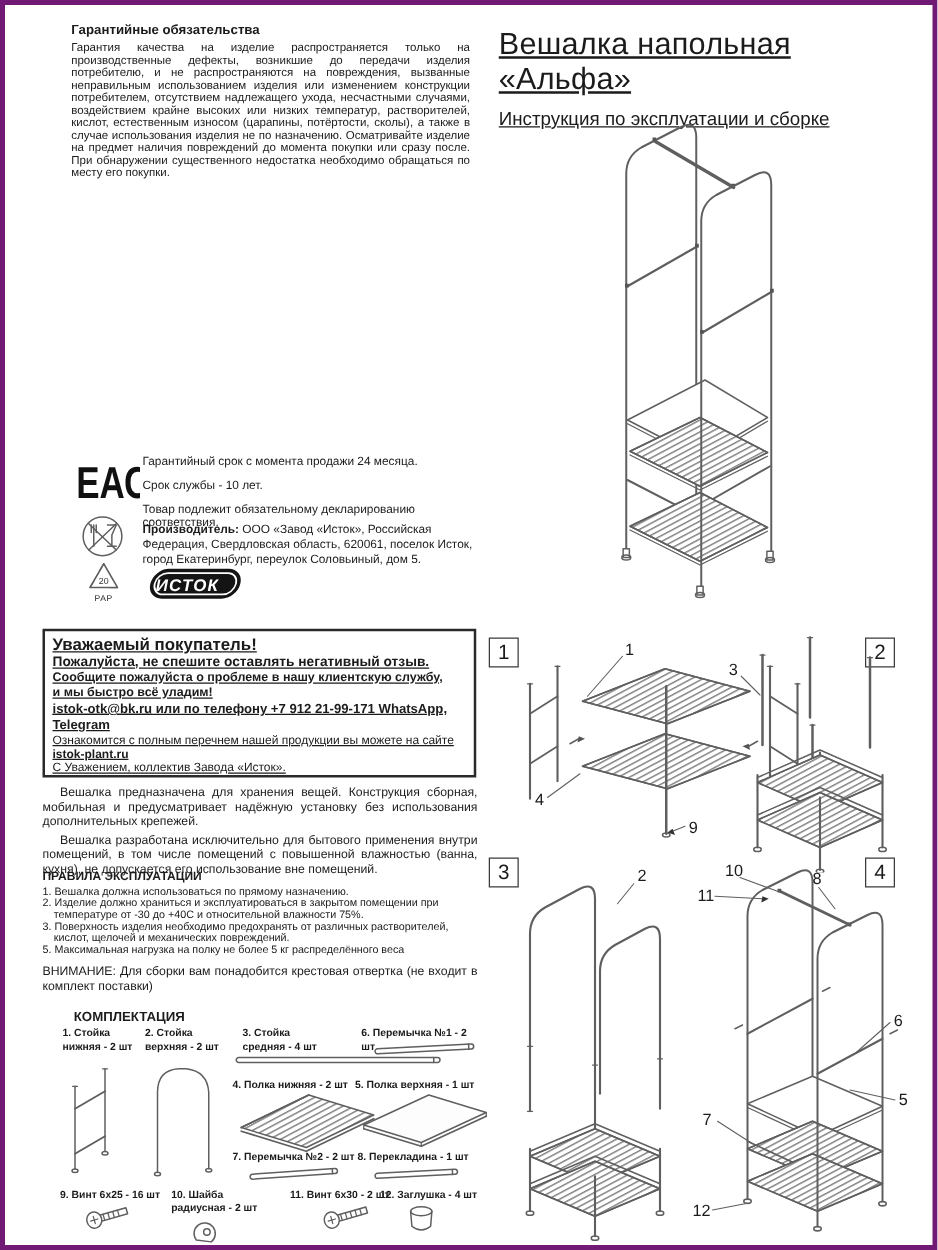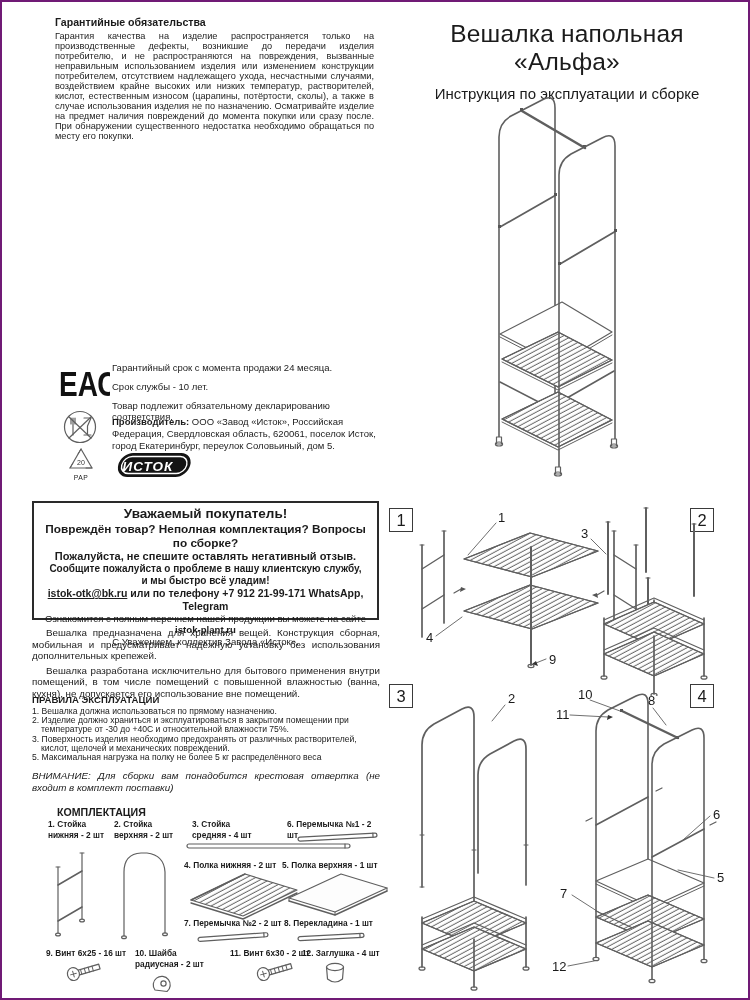--- a/index.html
+++ b/index.html
@@ -1,42 +1,42 @@
 <!DOCTYPE html>
 <html><head>
 <meta charset="utf-8">
 <style>
   html,body{margin:0;padding:0;background:#e8e8e8;}
   .page{position:relative;width:750px;height:1000px;background:#ffffff;margin:0 auto;
         font-family:"Liberation Sans","DejaVu Sans",sans-serif;color:#1b1b1b;overflow:hidden;
-        border:2px solid #701a75;box-sizing:border-box;}
+        border:4px solid #701a75;box-sizing:border-box;}
   .abs{position:absolute;}
   .just{text-align:justify;}
   .b{font-weight:bold;}
   .u{text-decoration:underline;}
-  .ctr{text-align:center;}
+  .ctr{text-align:left;text-decoration:underline;}
   h1,h2,h3,p{margin:0;padding:0;}
   .warr-head{font-size:10.6px;font-weight:bold;margin-bottom:3px;}
   .warr-body{font-size:9.2px;line-height:1.09;}
   .title{font-size:24.5px;font-weight:400;letter-spacing:.2px;}
   .subtitle{font-size:15px;margin-top:9px;}
   .cert-line{font-size:9.5px;margin-bottom:8px;}
   .producer{font-size:9.5px;line-height:1.25;}
   .custbox{border:2px solid #2a2a2a;box-sizing:border-box;padding:3px 6px;}
   .cb-title{font-size:13.5px;font-weight:bold;line-height:1.15;}
   .cb-s{font-size:9.6px;line-height:1.16;}
   .cb-q{font-size:11.8px;font-weight:bold;line-height:1.2;}
   .cb-r{font-size:11px;font-weight:bold;line-height:1.2;}
   .cb-m{font-size:10px;font-weight:bold;line-height:1.2;}
   .cb-c{font-size:10.5px;font-weight:bold;line-height:1.25;}
   .desc{font-size:9.8px;line-height:1.18;}
   .desc p{text-indent:14px;margin-bottom:3px;}
   .rules-head{font-size:9.6px;font-weight:bold;}
   .rule{font-size:8.6px;line-height:1.07;padding-left:9px;text-indent:-9px;}
-  .attn{font-size:9.8px;line-height:1.22;font-style:italic;}
+  .attn{font-size:9.8px;line-height:1.22;}
   .comp-head{font-size:10.6px;font-weight:bold;}
   .comp-label{font-size:8.3px;font-weight:bold;line-height:1.35;}
   .stepnum{width:24px;height:24px;border:1.5px solid #3a3a3a;display:flex;align-items:center;
            justify-content:center;font-size:16.5px;box-sizing:border-box;background:#fff;}
   .pap{font-size:6.8px;text-align:center;letter-spacing:.5px;}
   svg{display:block;}
   svg text{font-family:"Liberation Sans","DejaVu Sans",sans-serif;}
   .lineart{stroke:#5f5f5f;fill:none;stroke-width:1.2;stroke-linecap:round;stroke-linejoin:round;}
   .callout{font-size:13px;fill:#1b1b1b;}
 </style>
@@ -142,21 +142,20 @@
   <svg class="abs" style="left:102px;top:448px;" width="92" height="30" viewBox="0 0 92 30">
     <g transform="skewX(-14) translate(8,0)">
       <rect x="10" y="3" width="72" height="24" rx="12" fill="#141414"></rect>
       <rect x="13.5" y="6.5" width="65" height="17" rx="8.5" fill="none" stroke="#ffffff" stroke-width="1.4"></rect>
     </g>
     <text x="44" y="20.5" text-anchor="middle" fill="#ffffff" font-size="13.5" font-weight="bold" font-style="italic" letter-spacing="1">ИСТОК</text>
   </svg>
 
   <div class="abs custbox ctr" style="left:30px;top:499px;width:347px;height:119px;">
     <div class="cb-title">Уважаемый покупатель!</div>
-    <div class="cb-q">Повреждён товар?  Неполная комплектация?  Вопросы по сборке?</div>
     <div class="cb-r">Пожалуйста, не спешите оставлять негативный отзыв.</div>
     <div class="cb-m">Сообщите пожалуйста о проблеме в нашу клиентскую службу,</div>
     <div class="cb-m">и мы быстро всё уладим!</div>
     <div class="cb-c"><span class="u">istok-otk@bk.ru</span><span> или по телефону  </span><span>+7 912 21-99-171 WhatsApp, Telegram</span></div>
     <div class="cb-s"><span>Ознакомится с полным перечнем нашей продукции вы можете на сайте </span><span class="b">istok-plant.ru</span></div>
     <div class="cb-s">С Уважением, коллектив Завода «Исток».</div>
   </div>
 
   <div class="abs desc just" style="left:30px;top:625px;width:348px;">
     <p>Вешалка предназначена для хранения вещей. Конструкция сборная, мобильная и предусматривает надёжную установку без использования дополнительных крепежей.</p>

